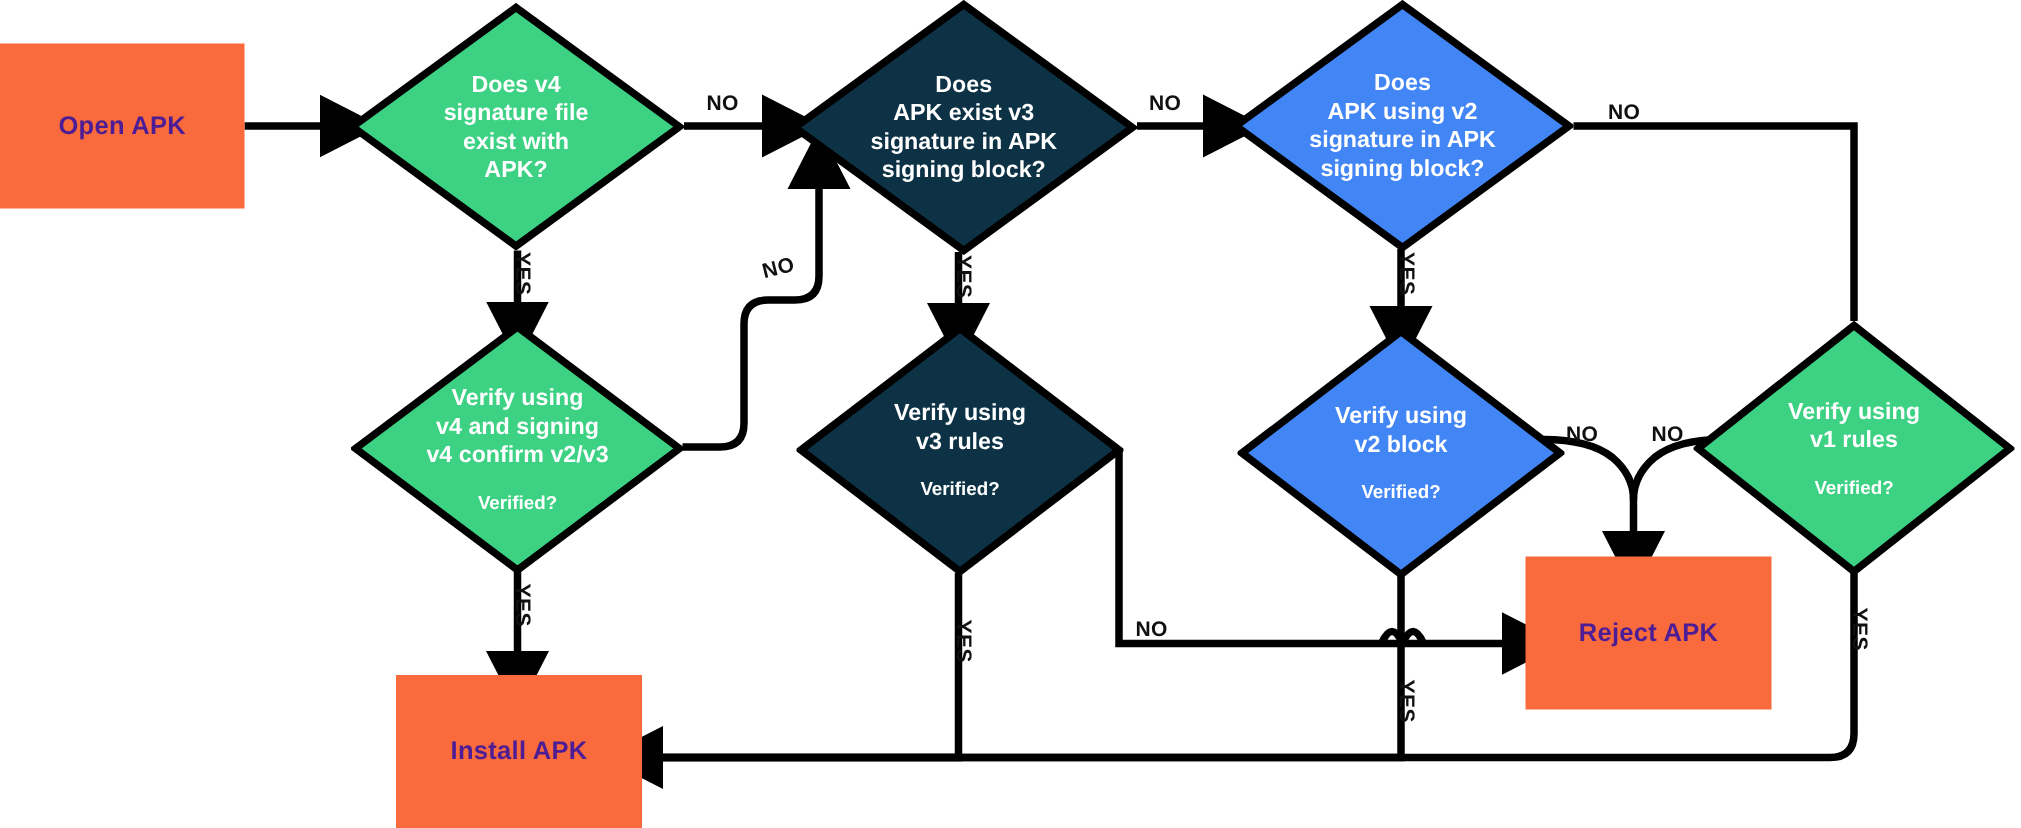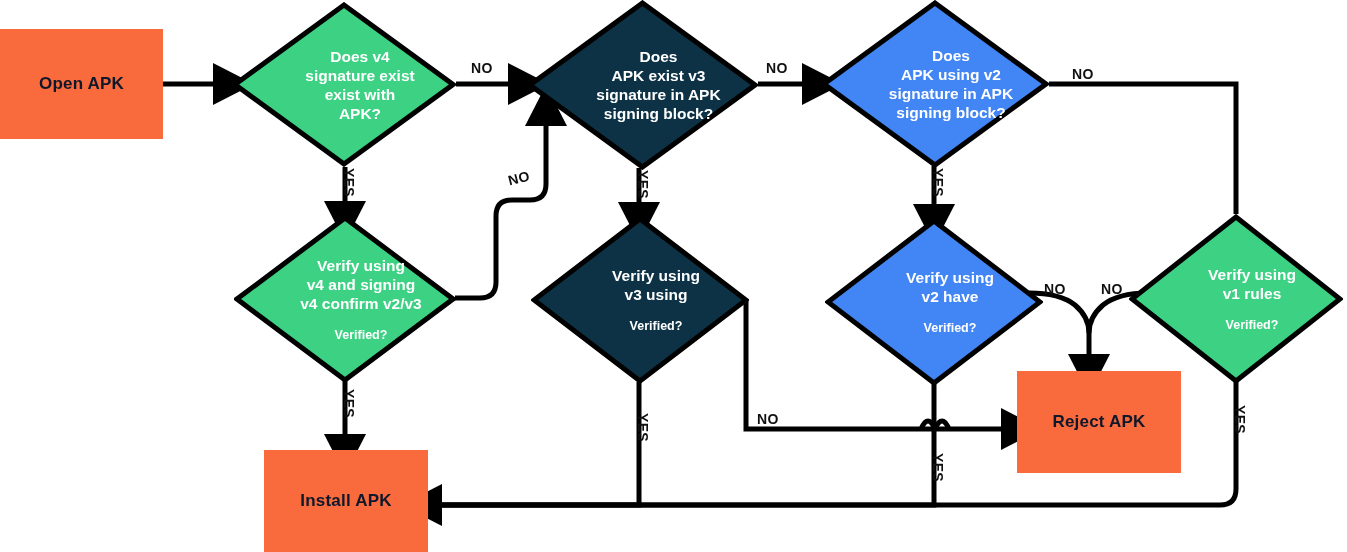--- a/index.html
+++ b/index.html
@@ -1,23 +1,23 @@
 <!DOCTYPE html>
 <html><head>
 <meta charset="utf-8">
 <style>
   html,body{margin:0;padding:0;background:#ffffff;}
   #canvas{position:relative;width:1347px;height:552px;background:#ffffff;
           font-family:"Liberation Sans", sans-serif;overflow:hidden;}
   svg#wires{position:absolute;left:0;top:0;width:1347px;height:552px;}
   .node{position:absolute;display:flex;align-items:center;justify-content:center;
-        text-align:center;color:#0f172a;font-weight:bold;box-sizing:border-box;}
+        text-align:center;color:#4c1d95;font-weight:bold;box-sizing:border-box;}
   .rect{font-size:17px;letter-spacing:.2px;}
   .dia-wrap{position:absolute;}
-  .dia-label{position:absolute;left:16px;top:0;width:100%;height:100%;
+  .dia-label{position:absolute;left:0;top:0;width:100%;height:100%;
              display:flex;flex-direction:column;align-items:center;justify-content:center;
              color:#fff;font-weight:bold;text-align:center;pointer-events:none;}
   .dia-main{font-size:15.5px;line-height:19px;}
   .dia-sub{font-size:12.5px;line-height:16px;margin-top:14px;}
   .edgelabel{position:absolute;font-size:14px;font-weight:bold;color:#101010;
              letter-spacing:.3px;white-space:nowrap;}
   .vert{transform:rotate(90deg);transform-origin:left top;}
 </style>
 </head>
 <body>
@@ -73,21 +73,21 @@
     <span>Open APK</span>
   </div>
 
   <div class="dia-wrap" style="left:232px;top:2px;width:224px;height:165px;">
     <svg width="224" height="165" viewBox="0 0 224 165">
       <polygon points="112,3 221,82.5 112,162 3,82.5" fill="#3CD183" stroke="#000" stroke-width="5"></polygon>
     </svg>
     <div class="dia-label">
       <div class="dia-main">
         <div>Does v4</div>
-        <div>signature exist</div>
+        <div>signature file</div>
         <div>exist with</div>
         <div>APK?</div>
       </div>
     </div>
   </div>
 
   <div class="dia-wrap" style="left:527px;top:0px;width:231px;height:170px;">
     <svg width="231" height="170" viewBox="0 0 231 170">
       <polygon points="115.5,3 228,85 115.5,167 3,85" fill="#0D3246" stroke="#000" stroke-width="5"></polygon>
     </svg>
@@ -129,34 +129,34 @@
     </div>
   </div>
 
   <div class="dia-wrap" style="left:531px;top:216px;width:218px;height:168px;">
     <svg width="218" height="168" viewBox="0 0 218 168">
       <polygon points="109,3 215,84 109,165 3,84" fill="#0D3246" stroke="#000" stroke-width="5"></polygon>
     </svg>
     <div class="dia-label">
       <div class="dia-main">
         <div>Verify using</div>
-        <div>v3 using</div>
+        <div>v3 rules</div>
       </div>
       <div class="dia-sub">Verified?</div>
     </div>
   </div>
 
   <div class="dia-wrap" style="left:825px;top:218px;width:218px;height:168px;">
     <svg width="218" height="168" viewBox="0 0 218 168">
       <polygon points="109,3 215,84 109,165 3,84" fill="#4285F4" stroke="#000" stroke-width="5"></polygon>
     </svg>
     <div class="dia-label">
       <div class="dia-main">
         <div>Verify using</div>
-        <div>v2 have</div>
+        <div>v2 block</div>
       </div>
       <div class="dia-sub">Verified?</div>
     </div>
   </div>
 
   <div class="dia-wrap" style="left:1129px;top:214px;width:214px;height:170px;">
     <svg width="214" height="170" viewBox="0 0 214 170">
       <polygon points="107,3 211,85 107,167 3,85" fill="#3CD183" stroke="#000" stroke-width="5"></polygon>
     </svg>
     <div class="dia-label">

